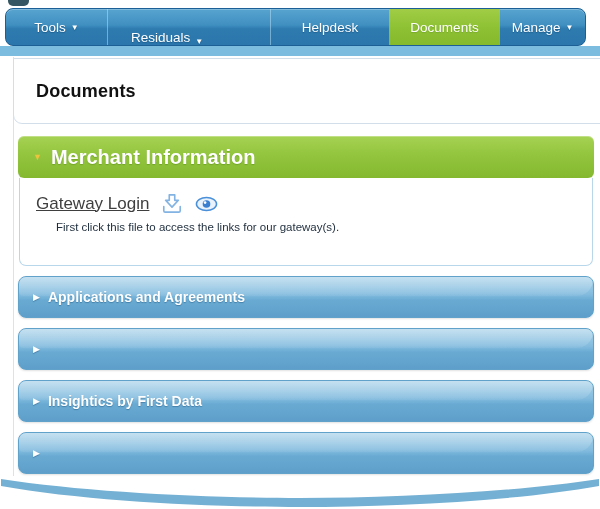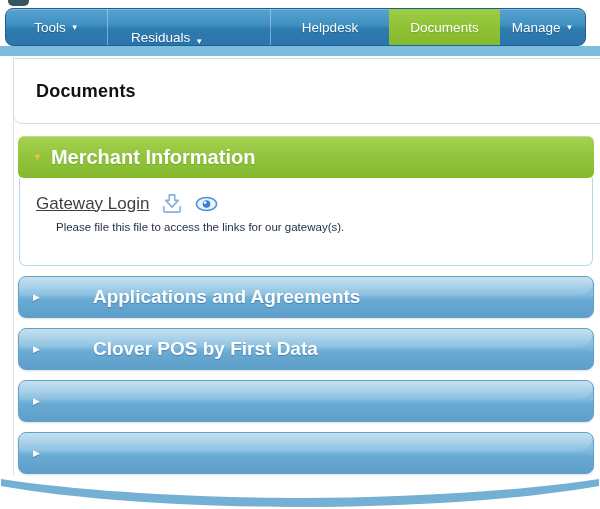--- a/index.html
+++ b/index.html
@@ -65,22 +65,22 @@
               border:1px solid #61a2cb; border-radius:8px;
               background:linear-gradient(180deg,#a7d1e9 0%, #85bddf 42%, #69aad3 58%, #5d9fca 100%);
               box-shadow:0 1px 2px rgba(0,0,0,.12);
               display:flex; align-items:center; padding-left:14px;
               cursor:pointer; overflow:hidden; }
   .blue-bar::before { content:""; position:absolute; left:0; top:0; right:0; height:19px;
               background:linear-gradient(180deg, rgba(255,255,255,.34), rgba(255,255,255,.06));
               border-radius:7px 7px 45px 12px; pointer-events:none; }
   .blue-bar .caret-right { color:#fff; font-size:9px; margin-right:8px;
               text-shadow:0 1px 1px rgba(25,80,120,.45); }
-  .blue-bar .sec-title { color:#fff; font-size:19px; font-weight:bold;
-              text-shadow:0 1px 1px rgba(25,80,120,.45); position:relative;margin-left:45px; }
+  .blue-bar .sec-title { color:#fff; font-size:14px; font-weight:bold;
+              text-shadow:0 1px 1px rgba(25,80,120,.45); position:relative; }
   .bar-1 { top:276px; } .bar-2 { top:328px; } .bar-3 { top:380px; } .bar-4 { top:432px; }
 
   
   .swoosh { position:absolute; left:0; top:472px; width:600px; height:36px; }
 </style>
 </head>
 <body>
 
 <div class="screen">
 
@@ -129,33 +129,33 @@
         </svg>
       </span>
       <span class="icon-btn">
         <svg width="23" height="16" viewBox="0 0 24 16">
           <ellipse cx="12" cy="8" rx="10.5" ry="6.8" fill="#eaf3fc" stroke="#4a90d9" stroke-width="1.6"></ellipse>
           <circle cx="12" cy="8" r="4" fill="#3a7fd0"></circle>
           <circle cx="10.5" cy="6.5" r="1.4" fill="#ffffff"></circle>
         </svg>
       </span>
     </div>
-    <p class="panel-desc">Please file this file to access the links for our gateway(s).</p>
+    <p class="panel-desc">First click this file to access the links for our gateway(s).</p>
   </div>
 
   <div class="blue-bar bar-1">
     <span class="caret-right">▶</span>
     <span class="sec-title">Applications and Agreements</span>
   </div>
   <div class="blue-bar bar-2">
     <span class="caret-right">▶</span>
-    <span class="sec-title">Clover POS by First Data</span>
   </div>
   <div class="blue-bar bar-3">
     <span class="caret-right">▶</span>
+    <span class="sec-title">Insightics by First Data</span>
   </div>
   <div class="blue-bar bar-4">
     <span class="caret-right">▶</span>
   </div>
 
   <svg class="swoosh" viewBox="0 0 600 36">
     <path d="M1,7 C85,20 205,26 300,26 C395,26 515,20 599,7
              L599,14 C515,29 395,35 300,35 C205,35 85,29 1,14 Z" fill="#74b0d3"></path>
   </svg>
 

